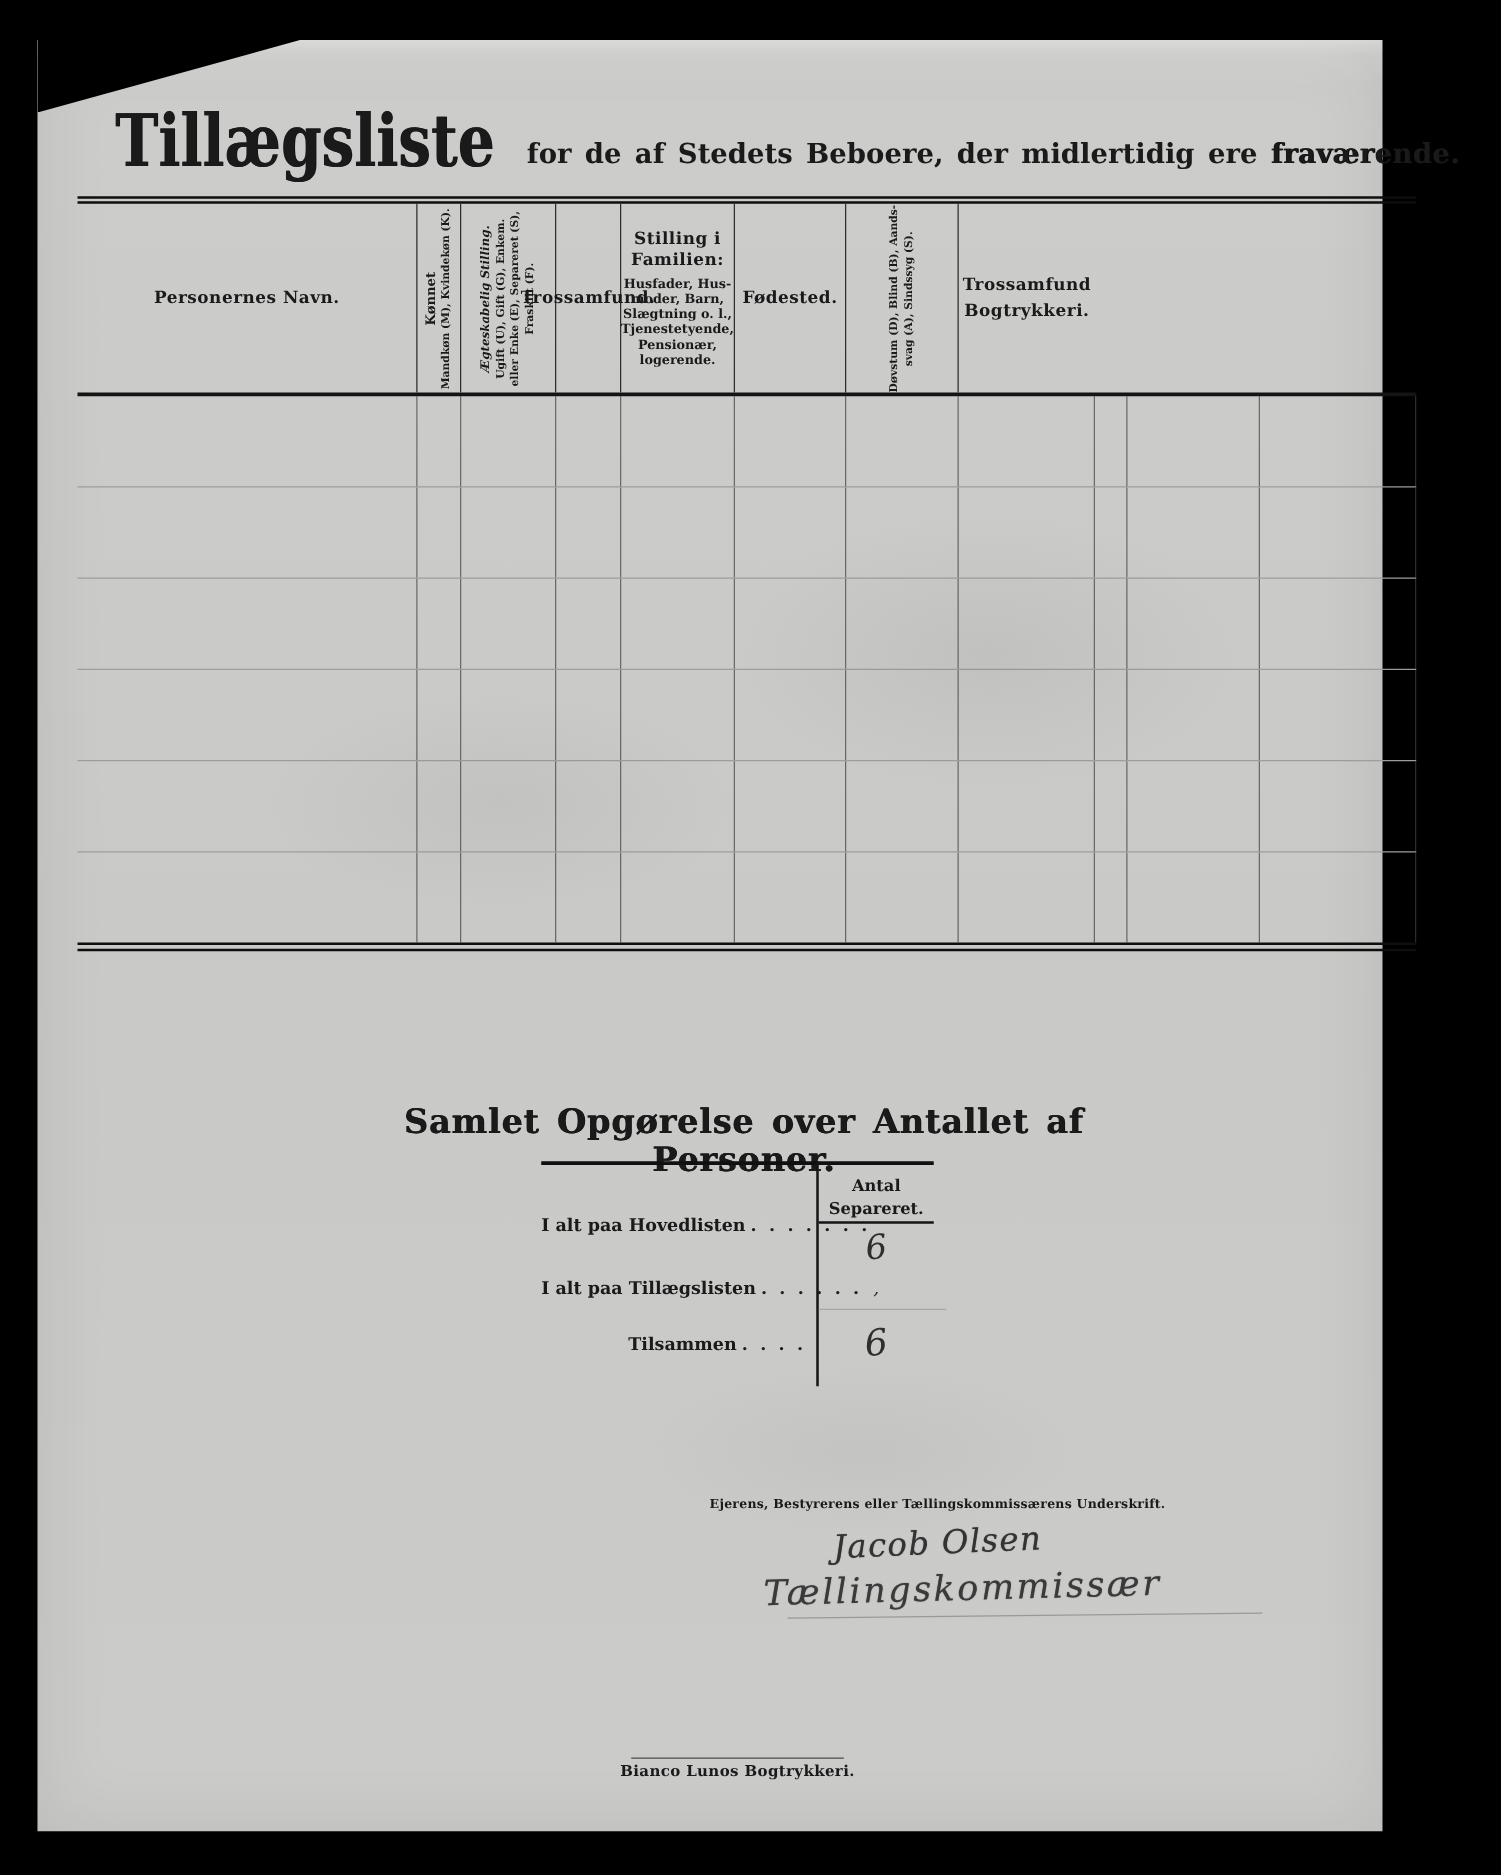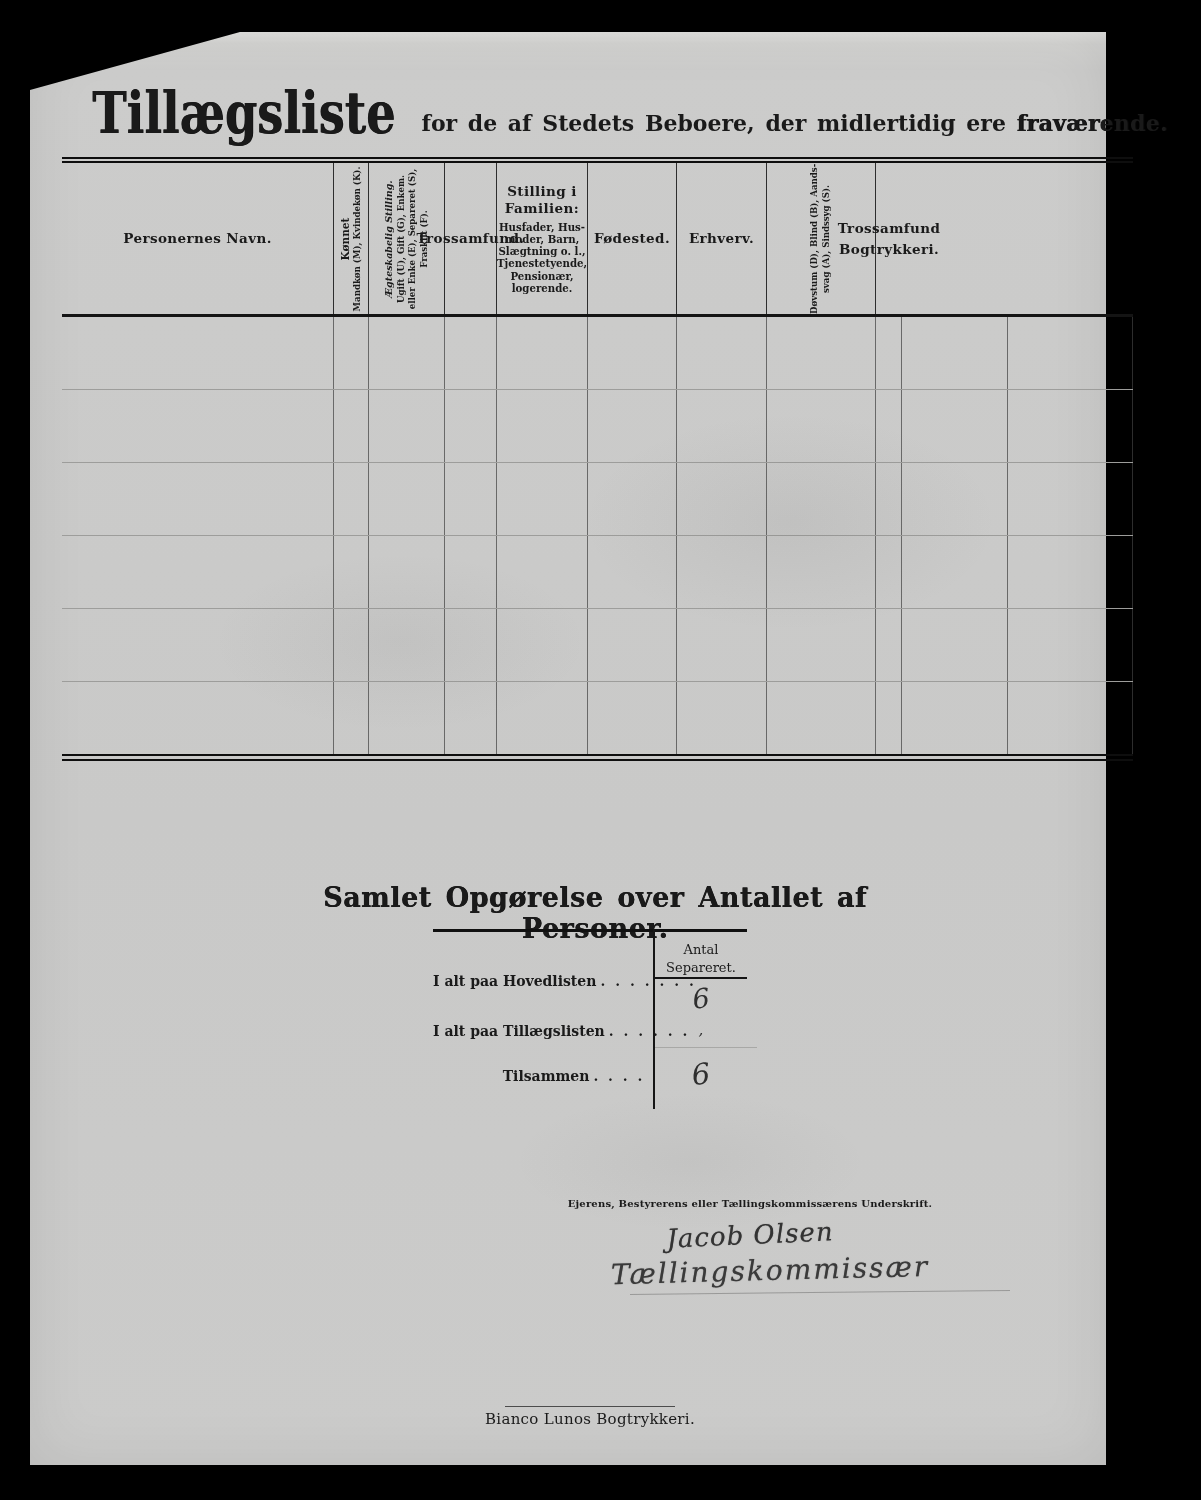--- a/index.html
+++ b/index.html
@@ -63,21 +63,21 @@
   
   .summary-heading{
     position:absolute;left:240px;top:850px;width:650px;text-align:center;
     font-size:27px;font-weight:bold;letter-spacing:0.5px;word-spacing:4px;
     text-shadow:0.4px 0 0 #111;
   }
   .mini-table{position:absolute;left:403px;top:897px;width:314px;height:182px;}
   .mini-top-rule{position:absolute;left:0;top:0;width:100%;height:3px;background:#101010;}
   .mini-divider{position:absolute;left:220px;top:0;width:2px;height:180px;background:#151515;}
   .mini-col-header{position:absolute;left:222px;top:12px;width:92px;text-align:center;
-    font-size:13px;font-weight:normal;line-height:1.35;}
+    font-size:13px;font-weight:bold;line-height:1.35;}
   .mini-header-underline{position:absolute;left:222px;top:48px;width:92px;height:2px;background:#141414;}
   .mini-row-divider{position:absolute;left:222px;top:118px;width:102px;height:1px;background:#a8a8a6;}
   .mini-label{position:absolute;left:0;width:212px;text-align:right;font-size:14px;font-weight:bold;white-space:nowrap;}
   .mini-label .leader{letter-spacing:2.5px;padding-left:4px;}
   .mini-label.r1{top:44px;}
   .mini-label.r2{top:94px;}
   .mini-label.r3{top:139px;}
   .mini-value{position:absolute;left:222px;width:92px;text-align:center;
     font-family:"DejaVu Serif",serif;font-style:italic;color:#2e2e2e;}
   .mini-value.v1{top:54px;font-size:27px;transform:rotate(-6deg);}
@@ -92,21 +92,21 @@
     text-shadow:0 0 0.8px rgba(50,50,50,0.7);letter-spacing:1px;}
   .sig-title{position:absolute;left:510px;top:1222px;width:460px;text-align:center;
     font-style:italic;font-size:28px;color:#3a3a3a;transform:rotate(-1.5deg);
     text-shadow:0 0 0.9px rgba(55,55,55,0.65);letter-spacing:2px;}
   .sig-underline{position:absolute;left:600px;top:1260px;width:380px;height:1px;
     background:rgba(40,40,40,0.30);transform:rotate(-0.6deg);}
 
   
   .printer-rule{position:absolute;left:475px;top:1374px;width:170px;height:1px;background:#4c4c4c;}
   .printer-name{position:absolute;left:420px;top:1378px;width:280px;text-align:center;
-    font-size:15px;font-weight:normal;letter-spacing:0.3px;}
+    font-size:12px;font-weight:bold;letter-spacing:0.3px;}
 </style>
 </head>
 <body>
 
 <div class="page">
 
   <div class="corner-skew"></div>
 
   <div class="title-row">
     <span class="title-main">Tillægsliste</span><span class="title-sub"><span>for de af Stedets Beboere, der midlertidig ere</span>
@@ -149,23 +149,20 @@
         <div class="h-small">Slægtning o. l.,</div>
         <div class="h-small">Tjenestetyende,</div>
         <div class="h-small">Pensionær,</div>
         <div class="h-small">logerende.</div>
       </div>
 
       <div class="hcell">
         <div class="h-label">Fødested.</div>
       </div>
 
-      <div class="hcell">
-        <div class="h-label">Erhverv.</div>
-      </div>
 
       <div class="hcell">
         <div class="rot-wrap">
           <div class="rot-line">Døvstum (D), Blind (B), Aands-</div>
           <div class="rot-line">svag (A), Sindssyg (S).</div>
         </div>
       </div>
 
       <div class="hcell">
         <div class="h-label">Trossamfund</div>

